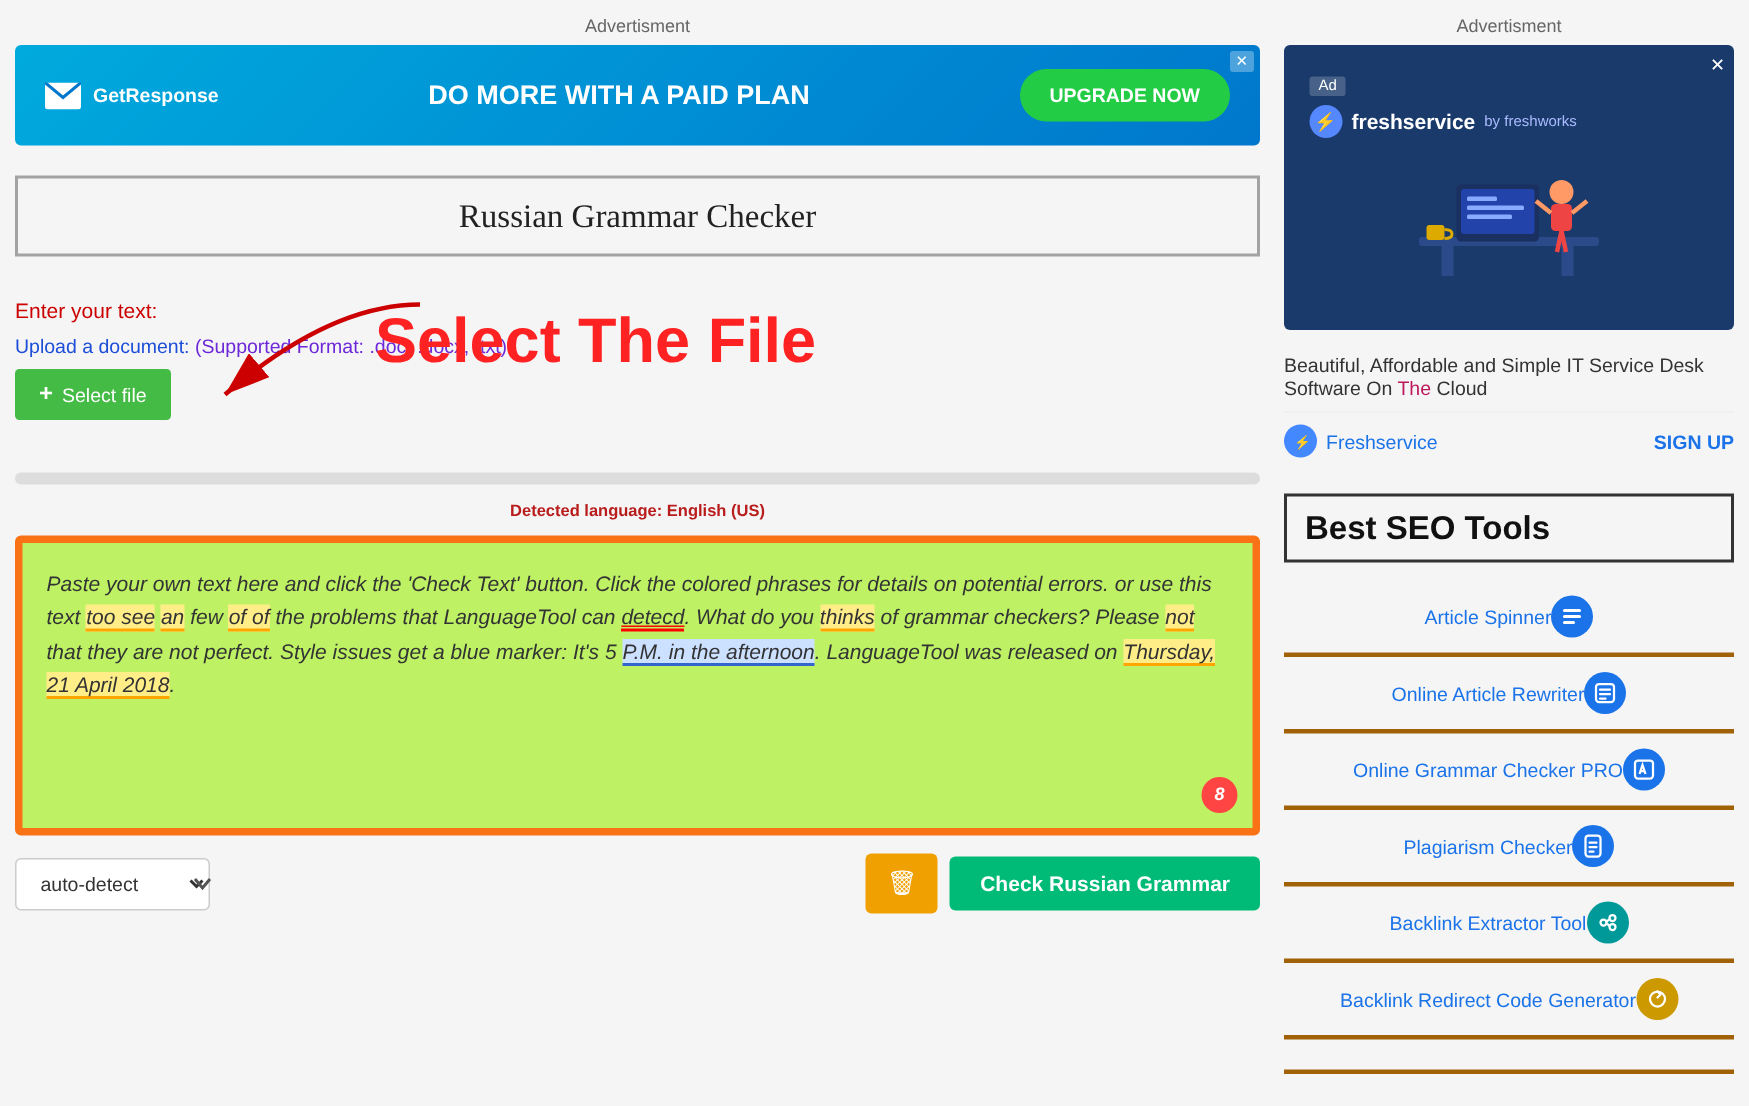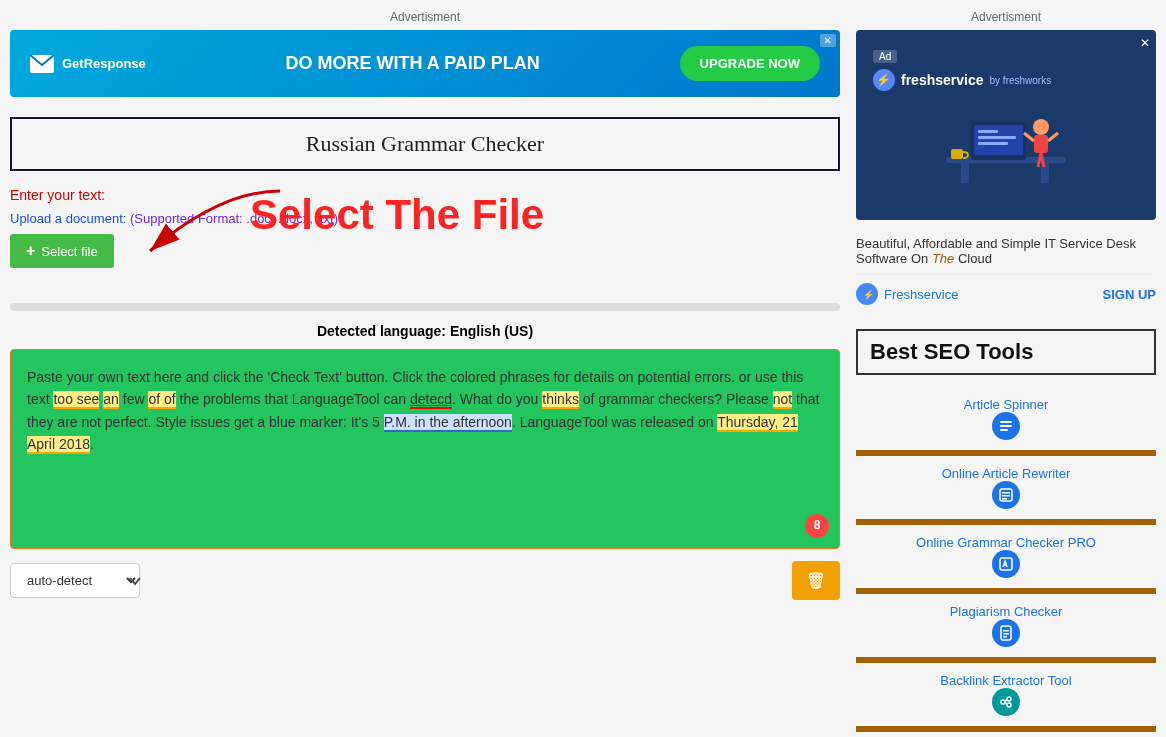--- a/index.html
+++ b/index.html
@@ -10,64 +10,64 @@
 
     
     .ad-label { text-align: center; color: #666; font-size: 12px; margin-bottom: 6px; }
     .ad-banner-main { background: linear-gradient(135deg, #00aadd, #0077cc); border-radius: 4px; padding: 16px 20px; display: flex; align-items: center; justify-content: space-between; margin-bottom: 20px; position: relative; }
     .ad-banner-main .ad-corner { position: absolute; top: 4px; right: 4px; background: rgba(255,255,255,0.3); color: white; font-size: 10px; padding: 1px 4px; border-radius: 2px; }
     .ad-get-response { display: flex; align-items: center; gap: 8px; color: white; font-size: 13px; font-weight: bold; }
     .ad-middle-text { color: white; font-size: 18px; font-weight: bold; }
     .ad-upgrade-btn { background: #22cc44; color: white; border: none; padding: 10px 20px; border-radius: 25px; font-weight: bold; font-size: 13px; cursor: pointer; text-align: center; }
 
     
-    .tool-title-box { border: 2px solid #0f172a; text-align: center; padding: 12px; margin-bottom: 16px; }
+    .tool-title-box { border: 2px solid #a3a3a3; text-align: center; padding: 12px; margin-bottom: 28px; }
     .tool-title-box h1 { font-size: 22px; font-weight: normal; color: #222; font-family: Georgia, serif; }
 
     
     .enter-text-label { color: #cc0000; font-size: 14px; margin-bottom: 8px; }
     .upload-section { position: relative; margin-bottom: 12px; }
     .upload-label { color: #cc0000; font-size: 13px; margin-bottom: 8px; }
     .upload-label span { color: #555; }
     .select-file-btn { background: #44bb44; color: white; border: none; padding: 8px 16px; border-radius: 3px; cursor: pointer; font-size: 13px; display: flex; align-items: center; gap: 6px; }
 
     
     .progress-area { height: 8px; background: #ddd; border-radius: 4px; margin: 12px 0; }
 
     
-    .detected-lang { text-align: center; color: #000000; font-size: 14px; font-weight: bold; margin-bottom: 10px; }
-
-    
-    .text-editor { border: 1px solid #f97316; border-radius: 4px; padding: 16px; background: #22c55e; min-height: 200px; font-size: 14px; line-height: 1.6; color: #333; position: relative; }
+    .detected-lang { text-align: center; color: #b91c1c; font-size: 11px; font-weight: bold; margin-bottom: 10px; }
+
+    
+    .text-editor { border: 5px solid #f97316; border-radius: 4px; padding: 16px; background: #bef264; min-height: 200px; font-size: 14px; line-height: 1.6; color: #333; position: relative; font-style: italic; }
     .text-editor .highlight-yellow { background: #ffee88; border-bottom: 2px solid orange; }
     .text-editor .highlight-red { border-bottom: 2px solid red; text-decoration: underline; text-decoration-color: red; }
     .text-editor .highlight-blue { background: #cce0ff; border-bottom: 2px solid #3366cc; }
     .error-count-badge { position: absolute; bottom: 10px; right: 10px; background: #ff4444; color: white; border-radius: 50%; width: 24px; height: 24px; display: flex; align-items: center; justify-content: center; font-size: 12px; font-weight: bold; }
 
     
     .bottom-controls { display: flex; align-items: center; margin-top: 12px; gap: 8px; }
     .lang-select { padding: 8px 12px; border: 1px solid #ccc; border-radius: 4px; background: white; color: #333; font-size: 13px; min-width: 130px; cursor: pointer; }
     .spacer { flex: 1; }
     .delete-btn { background: #f0a000; color: white; border: none; padding: 10px 14px; border-radius: 4px; cursor: pointer; font-size: 16px; }
     .check-btn { background: #00bb77; color: white; border: none; padding: 10px 20px; border-radius: 4px; cursor: pointer; font-size: 14px; font-weight: bold; }
 
     
     .sidebar-ad-label { text-align: center; color: #666; font-size: 12px; margin-bottom: 6px; }
     .sidebar-ad { background: #1a3a6b; border-radius: 4px; overflow: hidden; margin-bottom: 16px; position: relative; height: 190px; }
     .sidebar-ad-info { margin-bottom: 16px; }
     .sidebar-ad-info p { font-size: 13px; color: #333; margin-bottom: 8px; }
-    .sidebar-ad-info p span.highlight-red-text { color: #a16207; font-style: italic; }
+    .sidebar-ad-info p span.highlight-red-text { color: #be185d; }
     .freshservice-bar { display: flex; align-items: center; justify-content: space-between; padding: 8px 0; border-top: 1px solid #eee; }
     .freshservice-name { display: flex; align-items: center; gap: 6px; color: #1a73e8; font-size: 13px; }
     .freshservice-icon2 { width: 22px; height: 22px; background: #4488ff; border-radius: 50%; display: flex; align-items: center; justify-content: center; }
     .sign-up-link { color: #1a73e8; font-size: 13px; font-weight: bold; cursor: pointer; }
 
     
     .seo-tools-title { border: 2px solid #333; padding: 8px 12px; font-size: 22px; font-weight: bold; color: #111; margin-bottom: 12px; }
-    .seo-tool-item { display: flex; align-items: center; justify-content: center; padding: 10px 0; border-bottom: 6px solid #a16207; flex-direction: column; }
+    .seo-tool-item { display: flex; align-items: center; justify-content: center; padding: 10px 0; border-bottom: 3px solid #a16207; }
     .seo-tool-name { color: #1a73e8; font-size: 13px; cursor: pointer; }
     .seo-tool-icon { width: 28px; height: 28px; border-radius: 50%; display: flex; align-items: center; justify-content: center; color: white; font-size: 14px; flex-shrink: 0; }
 
     
     .icon-blue { background: #1a73e8; }
     .icon-teal { background: #009999; }
     .icon-purple { background: #8844cc; }
     .icon-yellow { background: #cc9900; }
   </style>
 </head>
@@ -138,20 +138,21 @@
         <option>English (UK)</option>
         <option>Russian</option>
       </select>
       <svg width="14" height="14" viewBox="0 0 14 14" style="color:#555; margin-left:-20px; pointer-events:none;">
         <polyline points="2,4 7,10 12,4" stroke="#555" stroke-width="2" fill="none"></polyline>
       </svg>
       <div class="spacer"></div>
       <button class="delete-btn">
         <span>🗑</span>
       </button>
+      <button class="check-btn">Check Russian Grammar</button>
     </div>
   </div>
 
   <div class="sidebar">
 
     <div class="sidebar-ad-label">Advertisment</div>
     <div class="sidebar-ad">
       <div style="padding:17px; position:relative; height:100%;">
         <span style="background:rgba(255,255,255,0.2); font-size:10px; color:white; padding:1px 6px; border-radius:2px; display:inline-block; margin-bottom:6px;">Ad</span>
         <span style="position:absolute; top:6px; right:6px; color:white; font-size:12px; cursor:pointer;">✕</span>

